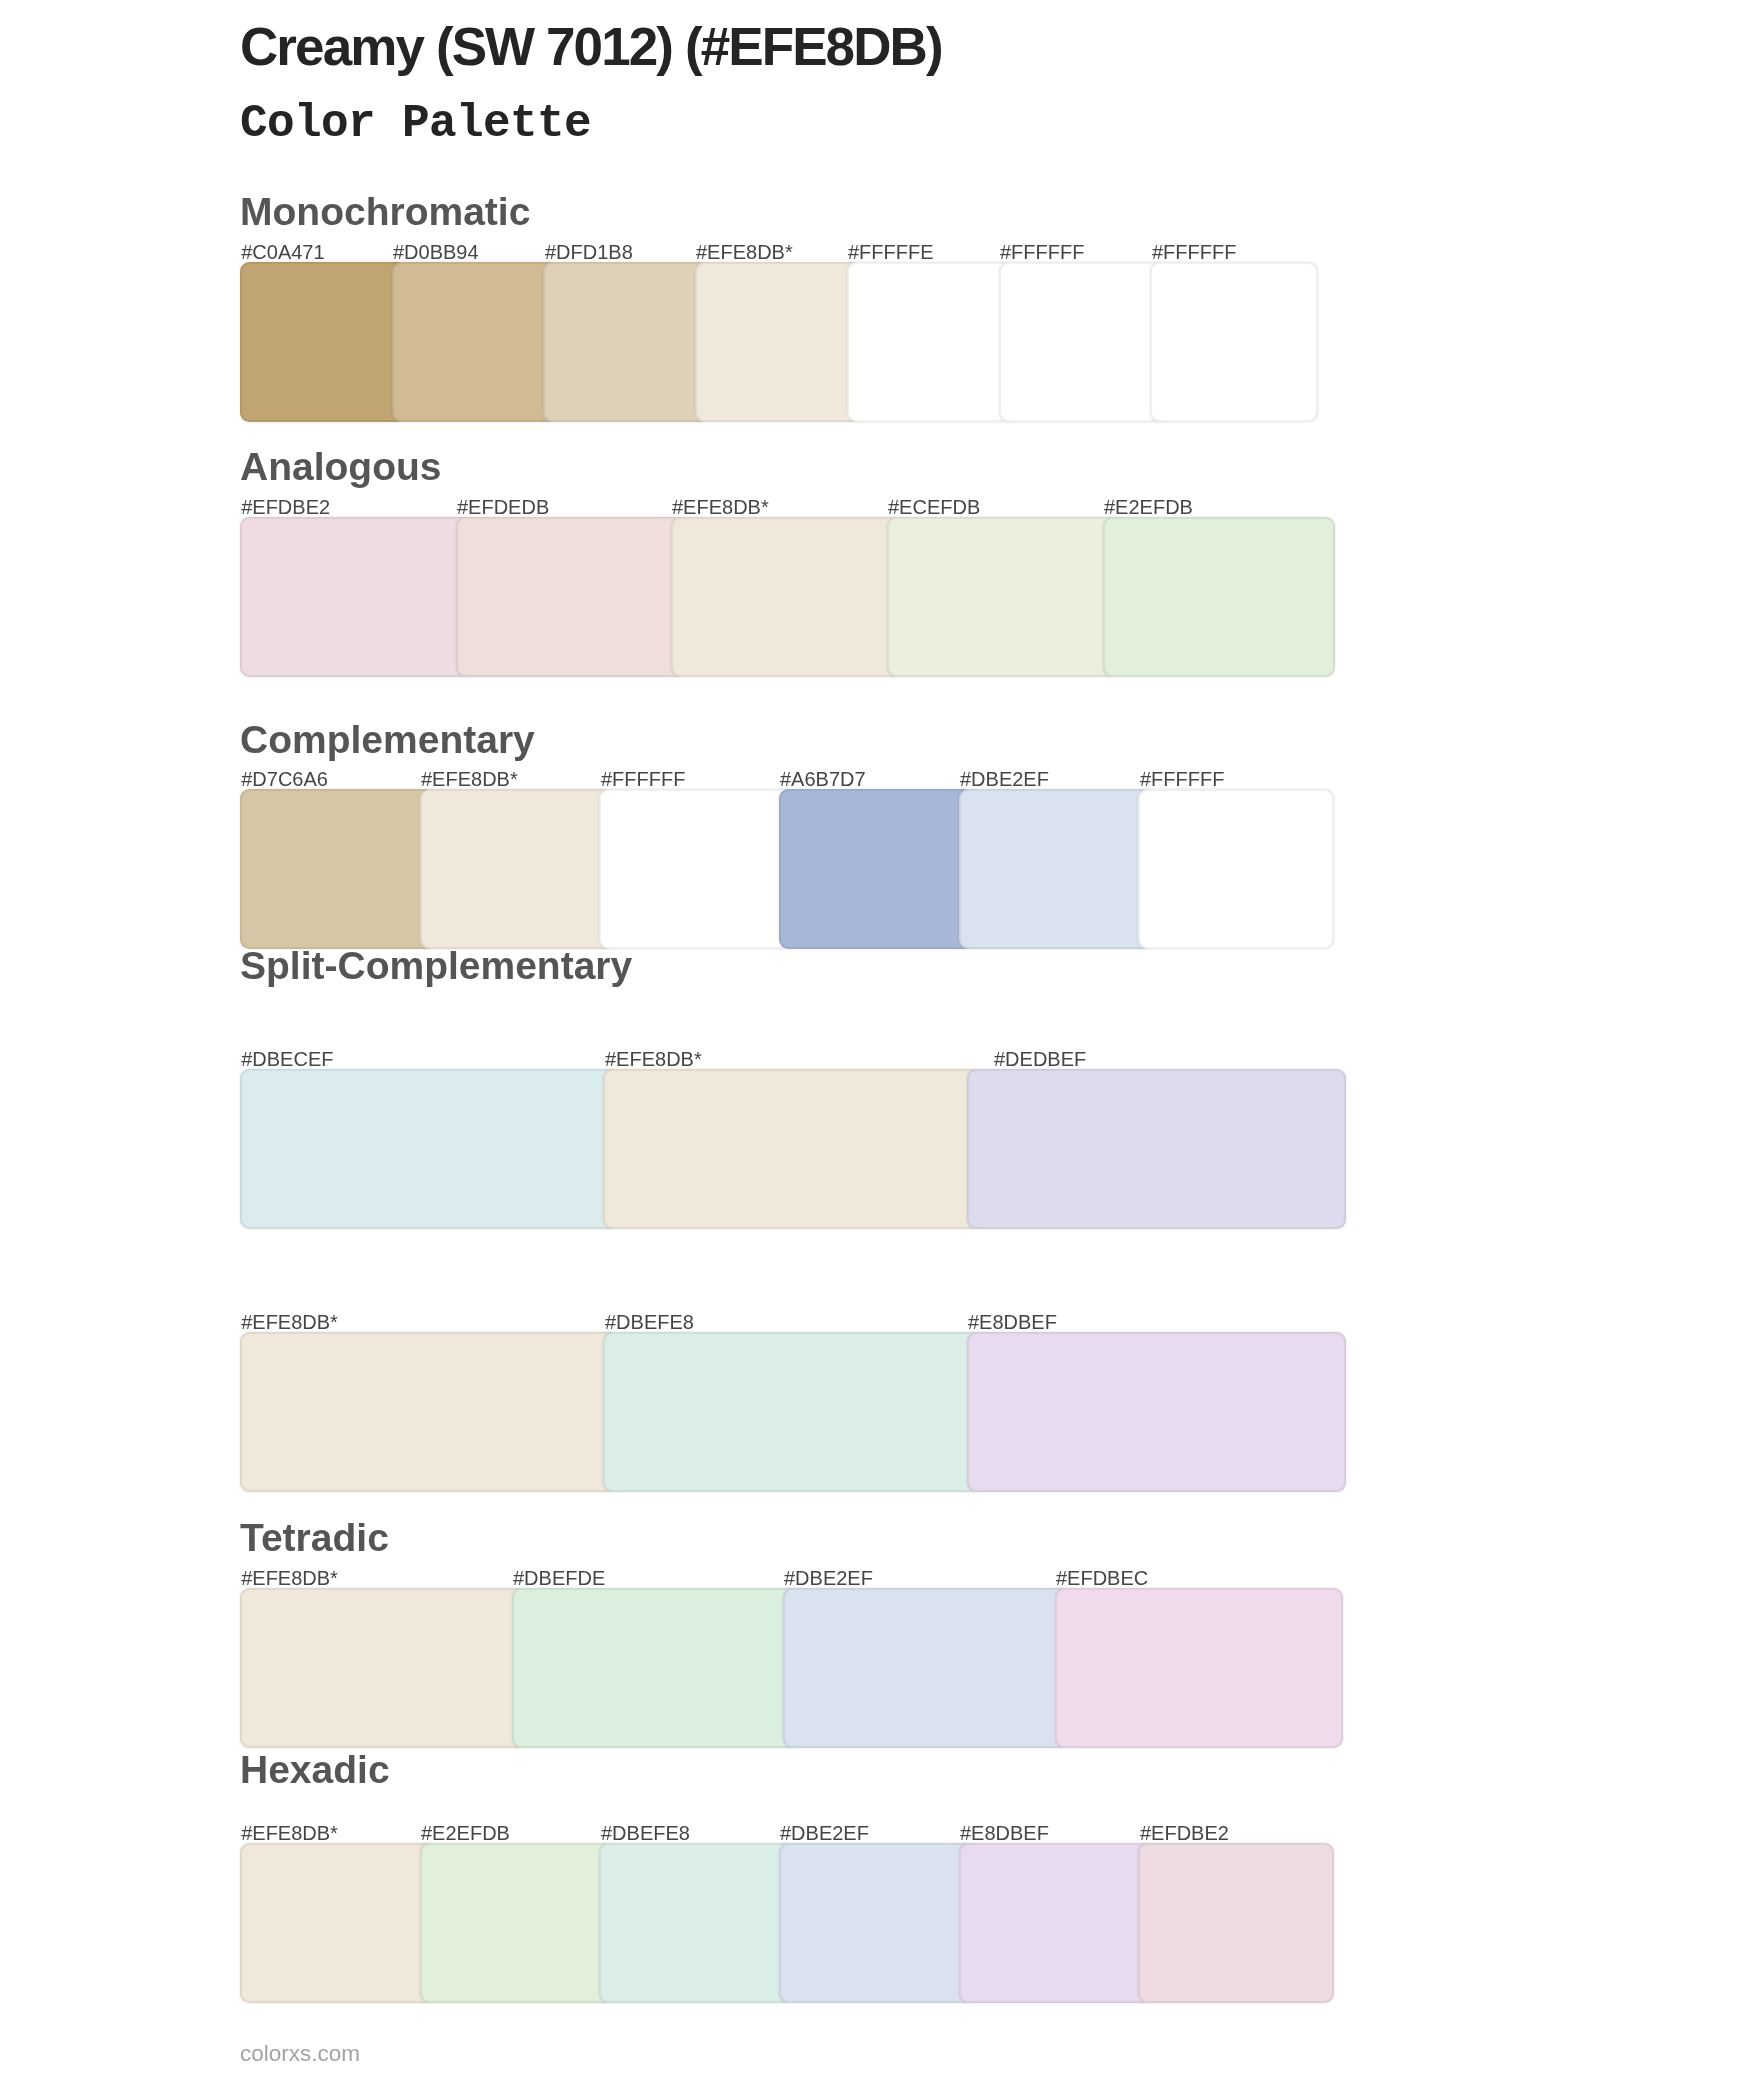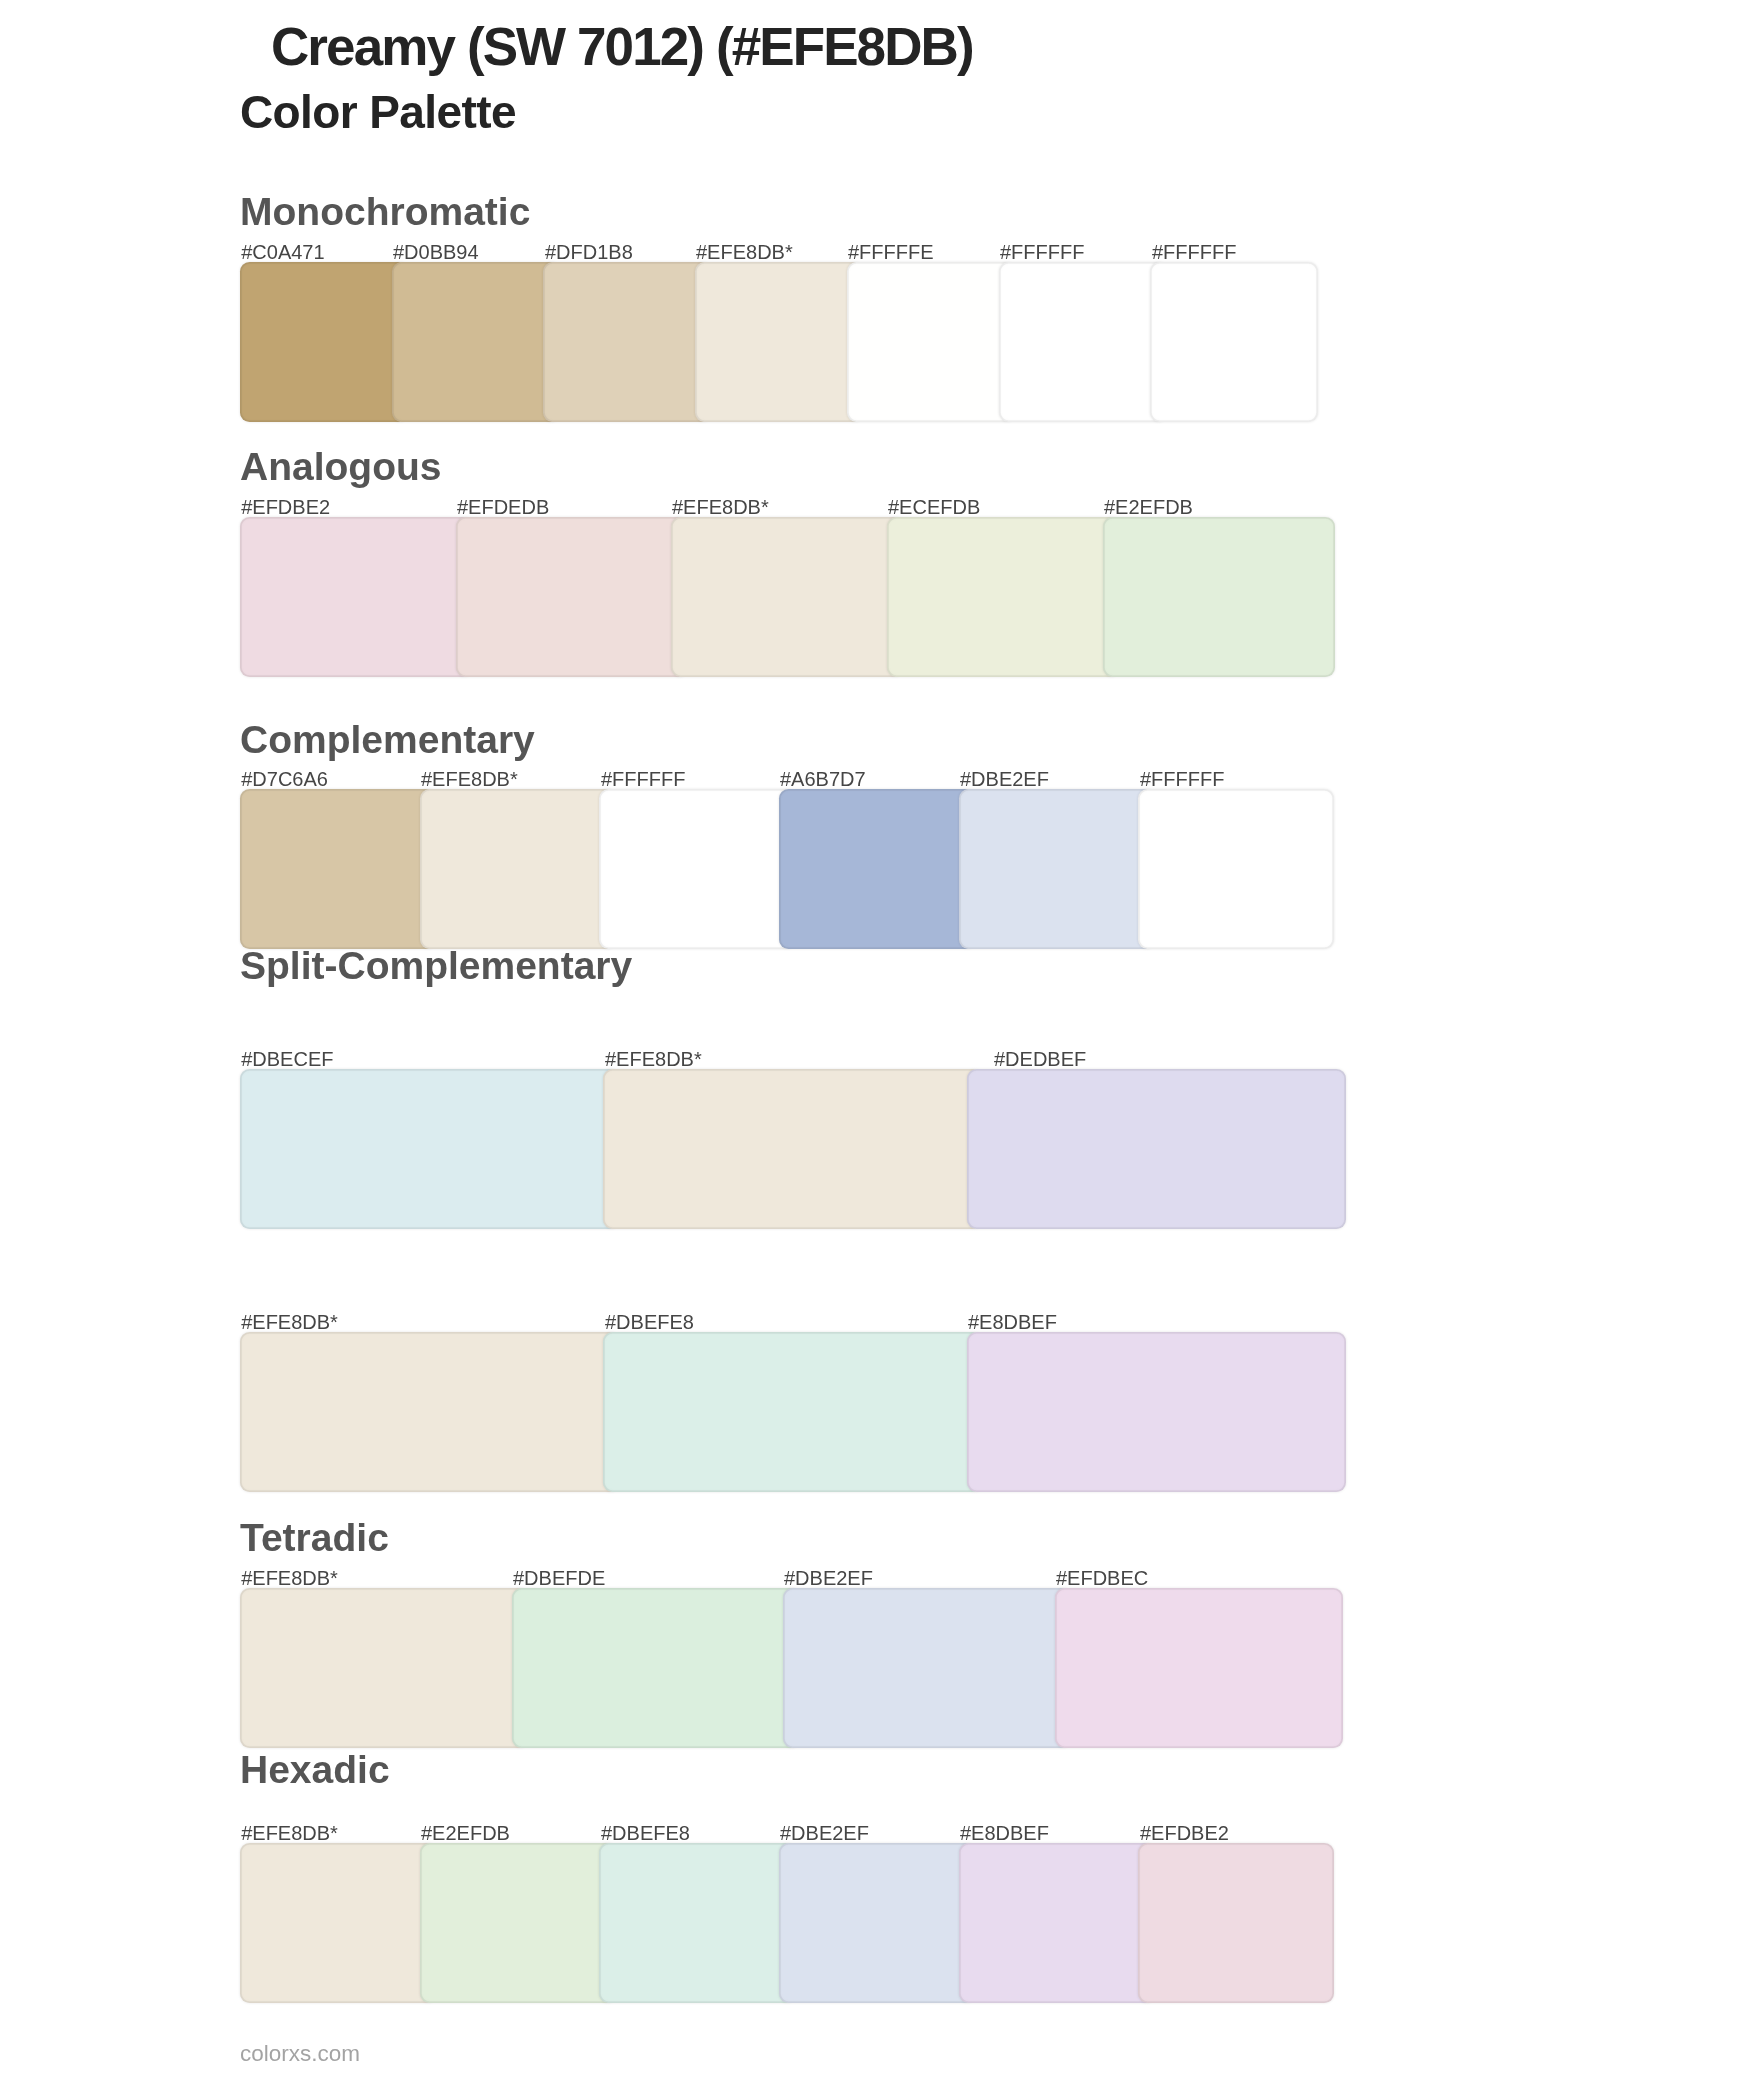--- a/index.html
+++ b/index.html
@@ -47,22 +47,22 @@
   .footer{
     position:absolute;left:240px;
     font-size:22.5px;color:#a3a3a3;line-height:1;white-space:nowrap;
   }
 </style>
 </head>
 <body>
 
 <div class="page">
   <div class="title-block">
-    <div class="page-title" style="top: 20px; margin-left: 31px;">Creamy (SW 7012) (#EFE8DB)</div>
-    <div class="page-subtitle" style="top: 89px;">Color Palette</div>
+    <div class="page-title" style="top: 20px;">Creamy (SW 7012) (#EFE8DB)</div>
+    <div class="page-subtitle" style="top: 101px; font-family: Liberation Mono, monospace;">Color Palette</div>
   </div>
   <div id="sections">
       <div class="section" style="top: 0px;">
         <div class="section-title" style="top: 192px;">Monochromatic</div>
         <div class="swatch-row" style="top: 262px; text-align: center;">
           <div class="swatch-label" style="left: 1.2px; top: -20.3px;">#C0A471</div>
           <div class="swatch" title="#C0A471" style="left: 0px; width: 168px; background: rgb(192, 164, 113); z-index: 1;"></div>
           <div class="swatch-label" style="left: 153px; top: -20.3px;">#D0BB94</div>
           <div class="swatch" title="#D0BB94" style="left: 152px; width: 168px; background: rgb(208, 187, 148); z-index: 2;"></div>
           <div class="swatch-label" style="left: 305px; top: -20.3px;">#DFD1B8</div>

